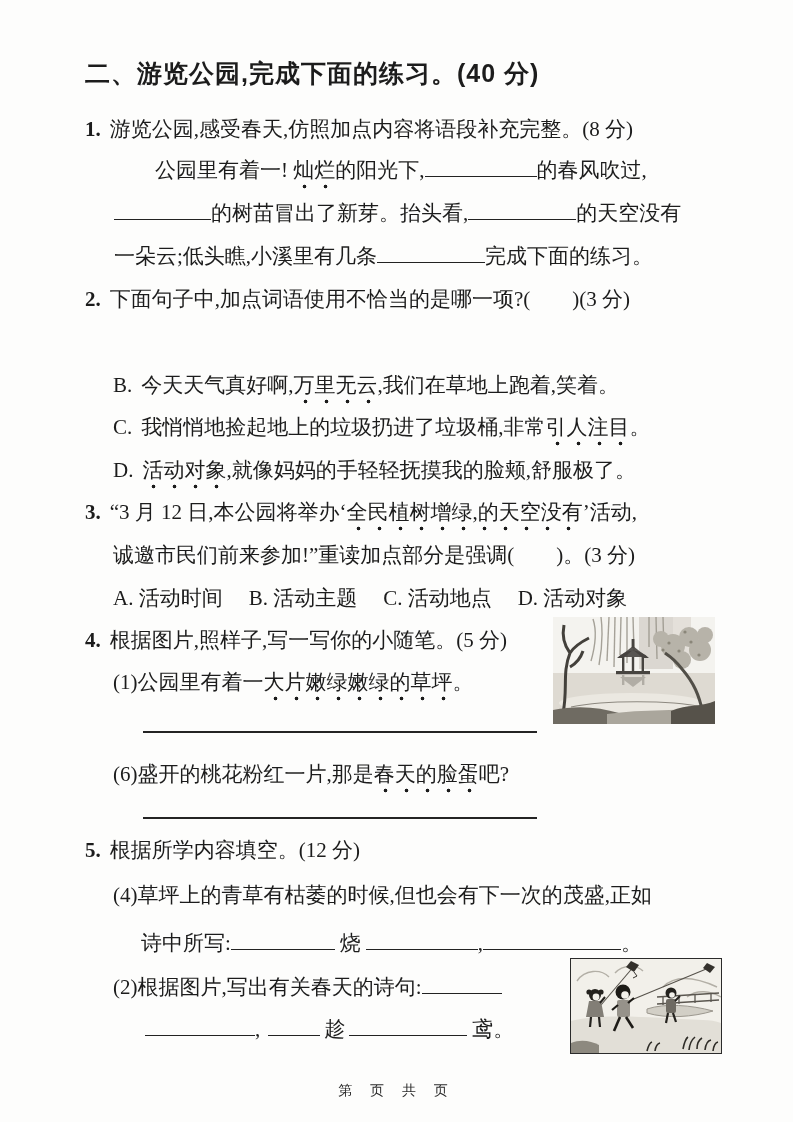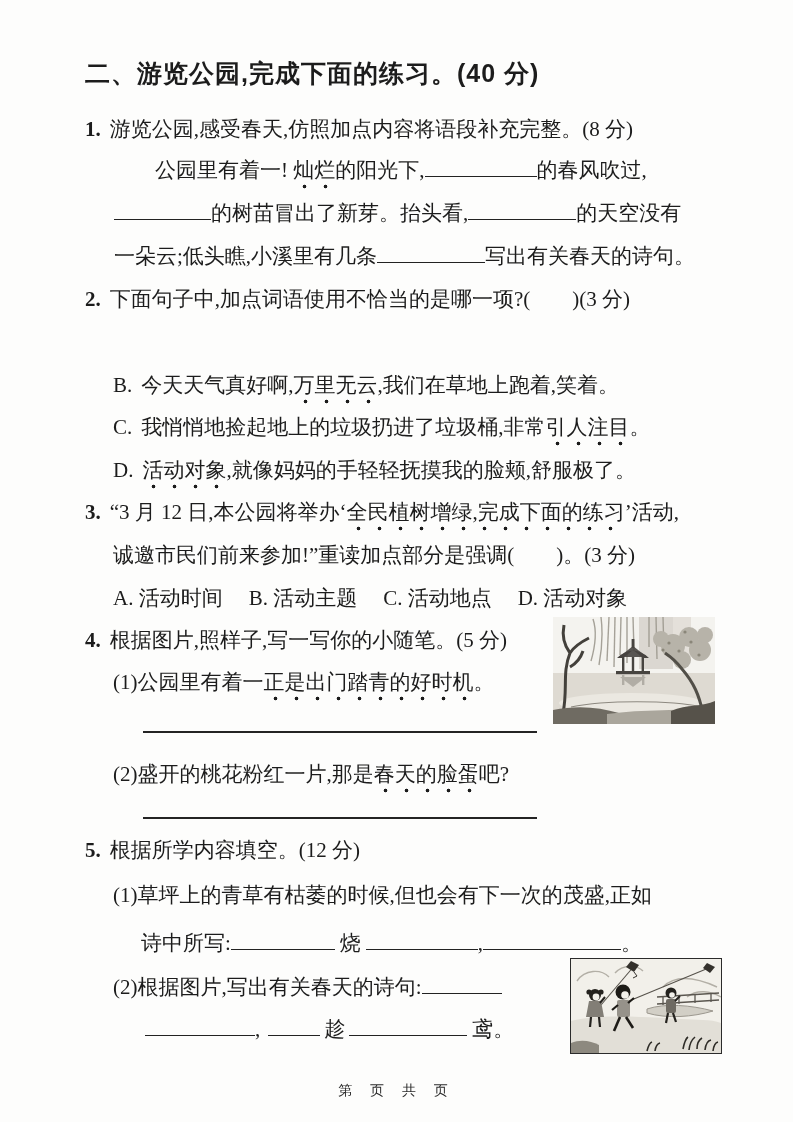--- a/index.html
+++ b/index.html
@@ -52,53 +52,53 @@
   </div>
 
   <div class="line" style="top:149px;left:155px">
     <span>公园里有着一!</span>
     <span class="em-dots">灿烂</span><span>的阳光下,</span><span class="blank" style="width:112px"></span><span>的春风吹过,</span>
   </div>
   <div class="line" style="top:192px;left:114px">
     <span class="blank" style="width:97px"></span><span>的树苗冒出了新芽。抬头看,</span><span class="blank" style="width:108px"></span><span>的天空没有</span>
   </div>
   <div class="line" style="top:235px;left:114px">
-    <span>一朵云;低头瞧,小溪里有几条</span><span class="blank" style="width:108px"></span><span>写出有关春天的诗句。</span>
+    <span>一朵云;低头瞧,小溪里有几条</span><span class="blank" style="width:108px"></span><span>完成下面的练习。</span>
   </div>
 
   <div class="line" style="top:278px;left:85px">
     <span class="qnum">2.</span><span>下面句子中,加点词语使用不恰当的是哪一项?(　　)(3 分)</span>
   </div>
   <div class="line" style="top:406px;left:113px">
     <span class="qnum" style="font-weight:400">C.</span><span>我悄悄地捡起地上的垃圾扔进了垃圾桶,非常</span><span class="em-dots">引人注目</span><span>。</span>
   </div>
   <div class="line" style="top:364px;left:113px">
     <span class="qnum" style="font-weight:400">B.</span><span>今天天气真好啊,</span><span class="em-dots">万里无云</span><span>,我们在草地上跑着,笑着。</span>
   </div>
   <div class="line" style="top:449px;left:113px">
     <span class="qnum" style="font-weight:400">D.</span><span></span><span class="em-dots">活动对象</span><span>,就像妈妈的手轻轻抚摸我的脸颊,舒服极了。</span>
   </div>
 
   <div class="line" style="top:491px;left:85px">
-    <span class="qnum">3.</span><span>“3 月 12 日,本公园将举办‘</span><span class="em-dots">全民植树增绿,完成下面的练习</span><span>’活动,</span>
+    <span class="qnum">3.</span><span>“3 月 12 日,本公园将举办‘</span><span class="em-dots">全民植树增绿,的天空没有</span><span>’活动,</span>
   </div>
   <div class="line" style="top:534px;left:113px">诚邀市民们前来参加!”重读加点部分是强调(　　)。(3 分)</div>
   <div class="line" style="top:577px;left:113px">
     <span>A. 活动时间</span><span class="gapA"></span><span>B. 活动主题</span><span class="gapA"></span><span>C. 活动地点</span><span class="gapA"></span><span>D. 活动对象</span>
   </div>
 
   <div class="line" style="top:619px;left:85px">
     <span class="qnum">4.</span><span>根据图片,照样子,写一写你的小随笔。(5 分)</span>
   </div>
   <div class="line" style="top:661px;left:113px">
-    <span>(1)公园里有着一</span><span class="em-dots">正是出门踏青的好时机</span><span>。</span>
+    <span>(1)公园里有着一</span><span class="em-dots">大片嫩绿嫩绿的草坪</span><span>。</span>
   </div>
   <div class="ansline" style="top:731px;left:143px;width:394px"></div>
   <div class="line" style="top:753px;left:113px">
-    <span>(2)盛开的桃花粉红一片,那是</span><span class="em-dots">春天的脸蛋</span><span>吧?</span>
+    <span>(6)盛开的桃花粉红一片,那是</span><span class="em-dots">春天的脸蛋</span><span>吧?</span>
   </div>
   <div class="ansline" style="top:817px;left:143px;width:394px"></div>
 
   <div class="figure" style="top:617px;left:553px">
     <svg width="162" height="107" viewBox="0 0 162 107">
       <rect width="162" height="107" fill="#f4f3ef"></rect>
       <rect x="86" y="0" width="34" height="52" fill="#c9c5bd" opacity="0.6"></rect>
       <rect x="120" y="0" width="18" height="40" fill="#d8d4cc" opacity="0.6"></rect>
       <g stroke="#9d998f" stroke-width="1.4" opacity="0.9">
         <line x1="56" y1="0" x2="54" y2="44"></line>
@@ -149,21 +149,21 @@
       <path d="M18 90 C52 83 116 83 150 90" stroke="#8d8980" stroke-width="1.2" fill="none"></path>
       <path d="M0 93 C24 88 46 90 66 96 L66 107 L0 107 Z" fill="#6f6b62"></path>
       <path d="M54 97 C90 92 130 94 162 90 L162 107 L54 107 Z" fill="#aaa69c"></path>
       <path d="M118 94 C134 87 150 90 162 84 L162 107 L118 107 Z" fill="#56524a"></path>
     </svg>
   </div>
 
   <div class="line" style="top:829px;left:85px">
     <span class="qnum">5.</span><span>根据所学内容填空。(12 分)</span>
   </div>
-  <div class="line" style="top:874px;left:113px">(1)草坪上的青草有枯萎的时候,但也会有下一次的茂盛,正如</div>
+  <div class="line" style="top:874px;left:113px">(4)草坪上的青草有枯萎的时候,但也会有下一次的茂盛,正如</div>
   <div class="line" style="top:922px;left:141px">
     <span>诗中所写:</span><span class="blank" style="width:104px"></span><span style="margin:0 5px">烧</span><span class="blank" style="width:112px"></span><span>,</span><span class="blank" style="width:138px"></span><span>。</span>
   </div>
   <div class="line" style="top:966px;left:113px">
     <span>(2)根据图片,写出有关春天的诗句:</span><span class="blank" style="width:80px"></span>
   </div>
   <div class="line" style="top:1008px;left:145px">
     <span class="blank" style="width:110px"></span><span style="margin-right:8px">,</span><span class="blank" style="width:52px"></span><span style="margin:0 4px">趁</span><span class="blank" style="width:118px"></span><span style="margin-left:5px">鸢。</span>
   </div>
 

